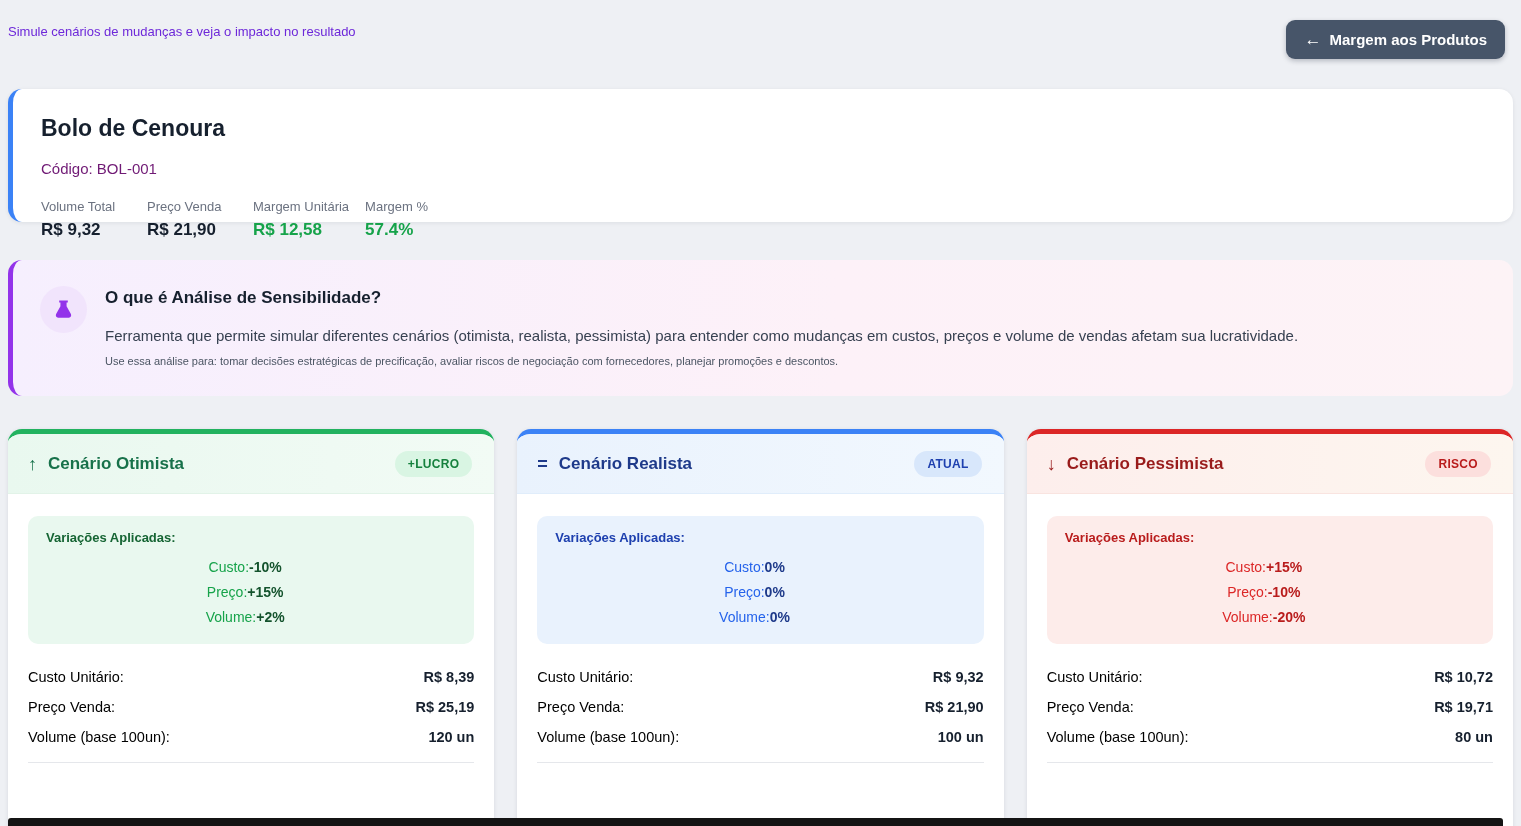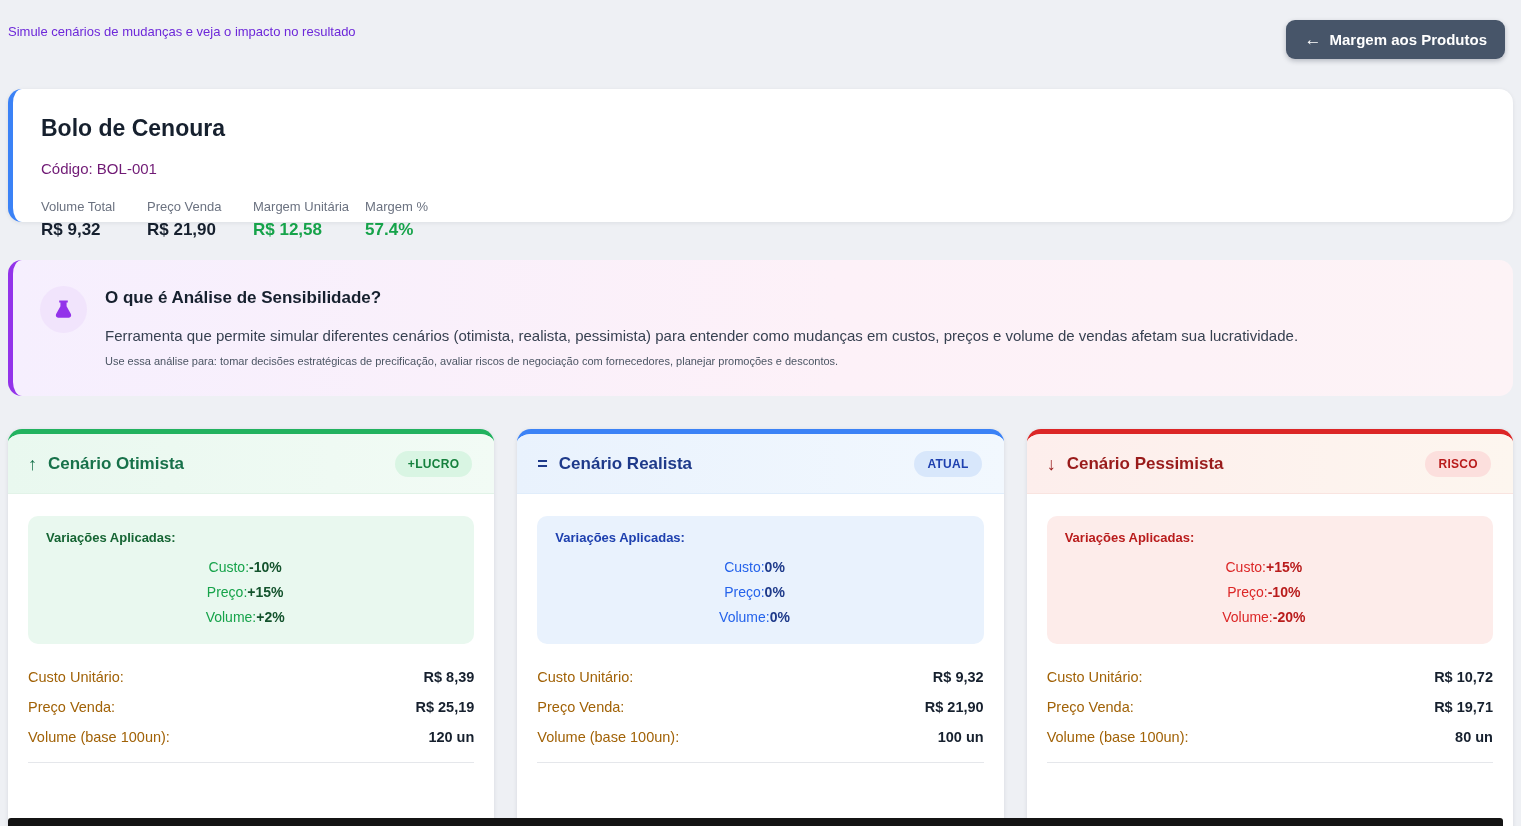--- a/index.html
+++ b/index.html
@@ -85,21 +85,21 @@
   .card-badge { font-size:12px; font-weight:700; padding:6px 13px; border-radius:999px; letter-spacing:.3px; }
   .card-body { padding:22px 20px 0 20px; }
 
   .variations-box { border-radius:10px; padding:14px 30px 15px 18px; }
   .var-title { font-size:13px; font-weight:700; margin-bottom:9px; }
   .var-row { display:flex; justify-content:center; font-size:14px; padding:4.5px 0; }
   .var-value { font-weight:700; }
 
   .rows-block { margin-top:18px; }
   .m-row { display:flex; justify-content:space-between; align-items:center; padding:7px 0; font-size:14.5px; }
-  .m-label { color:#a16207; }
+  .m-label { color:#000000; }
   .m-value { font-weight:700; color:#16202e; }
   .divider { border-top:1px solid #e5e7eb; margin:10px 0 8px 0; }
   .margin-row { display:flex; justify-content:space-between; align-items:center; padding:8px 0; }
 
   
   .theme-green { border-top-color:#22b25f; }
   .theme-green .card-header { background:linear-gradient(90deg,#e9f8ef,#f2fbf5); border-bottom:1px solid #e2f3e8; }
   .theme-green .card-title { color:#17714a; }
   .theme-green .card-badge { background:#d9f5e3; color:#15803d; }
   .theme-green .variations-box { background:#e9f8ef; }

